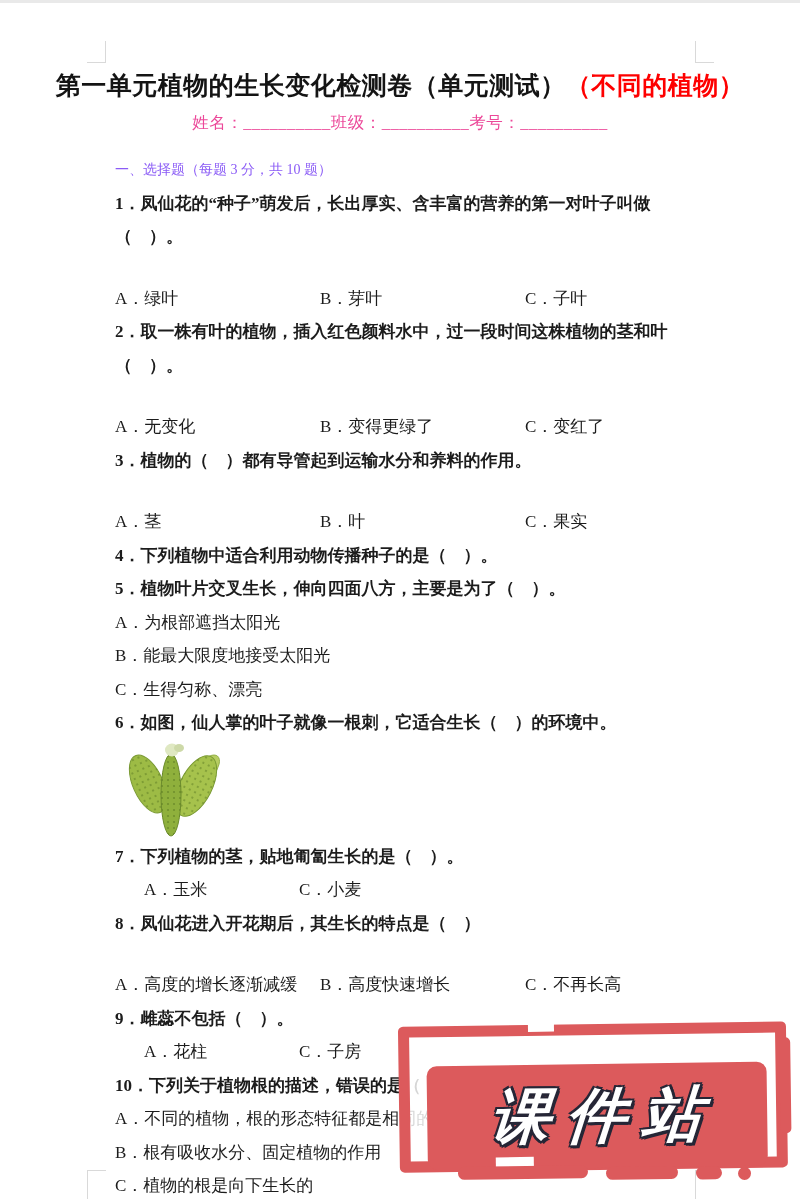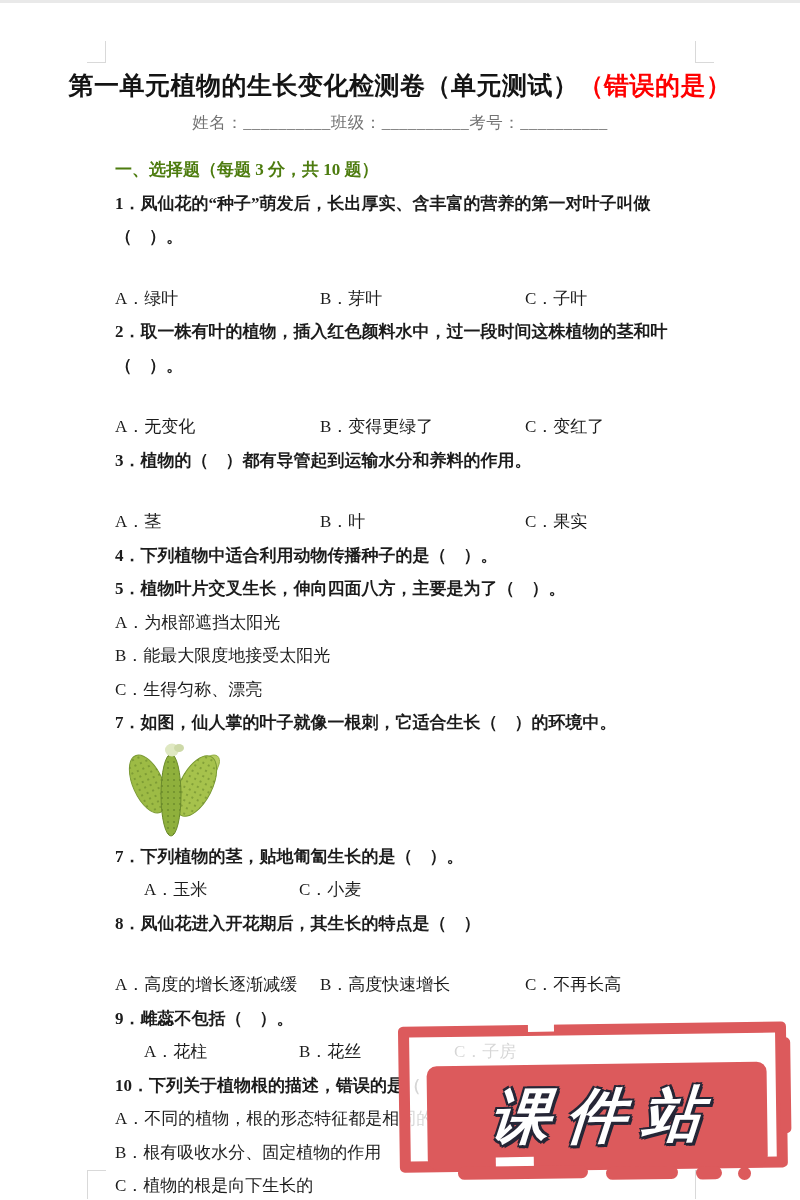--- a/index.html
+++ b/index.html
@@ -16,25 +16,25 @@
   .c-br{left:695px;top:1170px;height:28px;border-left-width:1px;border-top-width:1px;}
 
   .doc-title{
     position:absolute;left:0;top:69px;width:800px;text-align:center;
     font-family:"Liberation Sans","DejaVu Sans",sans-serif;
     font-weight:bold;font-size:25px;letter-spacing:.5px;color:#141414;
   }
   .doc-title .red{color:#fe0000;}
   .name-line{
     position:absolute;left:0;top:112px;width:800px;text-align:center;
-    font-size:16.5px;letter-spacing:.5px;color:#737373;
+    font-size:16.5px;letter-spacing:.5px;color:#ec4899;
   }
 
   .content{position:absolute;left:115px;top:153px;width:586px;font-size:17px;line-height:33.5px;}
-  .section-heading{font-weight:bold;font-size:17px;color:#4d7c0f;}
+  .section-heading{font-weight:normal;font-size:14px;color:#8b5cf6;}
   .stem{white-space:pre-line;font-weight:bold;}
   .opts{display:grid;}
   .opts.wide{grid-template-columns:205px 205px 1fr;margin-top:28px;}
   .opts.narrow{grid-template-columns:155px 155px 1fr;margin-left:29px;}
   .opts.col{display:block;}
   .opts.col span{display:block;}
   .cactus-row{height:100px;position:relative;}
   .cactus-row svg{position:absolute;left:3px;top:2px;}
 
   .stamp{position:absolute;left:399px;top:1018px;width:392px;height:168px;transform:rotate(-0.8deg);}
@@ -69,21 +69,21 @@
 </head>
 <body>
 
 <div class="topbar"></div>
 <div class="corner c-tl"></div>
 <div class="corner c-tr"></div>
 <div class="corner c-bl"></div>
 <div class="corner c-br"></div>
 
 <div class="doc-title">
-  <span>第一单元植物的生长变化检测卷（单元测试）</span><span class="red">（错误的是）</span>
+  <span>第一单元植物的生长变化检测卷（单元测试）</span><span class="red">（不同的植物）</span>
 </div>
 
 <div class="name-line">姓名：__________班级：__________考号：__________</div>
 
 <div class="content">
 
   <div class="section-heading">一、选择题（每题 3 分，共 10 题）</div>
 
   <div>
     <div class="stem">1．凤仙花的“种子”萌发后，长出厚实、含丰富的营养的第一对叶子叫做（　）。</div>
@@ -120,21 +120,21 @@
   <div>
     <div class="stem">5．植物叶片交叉生长，伸向四面八方，主要是为了（　）。</div>
     <div class="opts col">
       <span>A．为根部遮挡太阳光</span>
       <span>B．能最大限度地接受太阳光</span>
       <span>C．生得匀称、漂亮</span>
     </div>
   </div>
 
   <div>
-    <div class="stem">7．如图，仙人掌的叶子就像一根刺，它适合生长（　）的环境中。</div>
+    <div class="stem">6．如图，仙人掌的叶子就像一根刺，它适合生长（　）的环境中。</div>
     <div class="cactus-row">
       <svg width="112" height="98" viewBox="0 0 112 98" xmlns="http://www.w3.org/2000/svg">
         <defs>
           <pattern id="dots" width="6" height="6" patternUnits="userSpaceOnUse">
             <circle cx="2" cy="2" r="1.1" fill="#55741f" opacity="0.55"></circle>
           </pattern>
         </defs>
         <ellipse cx="88" cy="28" rx="9" ry="18" transform="rotate(40 88 28)" fill="#b7cd62" stroke="#8aa83c" stroke-width="0.8"></ellipse>
         <ellipse cx="78" cy="44" rx="16" ry="33" transform="rotate(27 78 44)" fill="#a6c24c" stroke="#7a9a33" stroke-width="1"></ellipse>
         <ellipse cx="78" cy="44" rx="16" ry="33" transform="rotate(27 78 44)" fill="url(#dots)"></ellipse>
@@ -162,21 +162,20 @@
       <span>A．高度的增长逐渐减缓</span>
       <span>B．高度快速增长</span>
       <span>C．不再长高</span>
     </div>
   </div>
 
   <div>
     <div class="stem">9．雌蕊不包括（　）。</div>
     <div class="opts narrow">
       <span>A．花柱</span>
-      <span>B．花丝</span>
       <span>C．子房</span>
     </div>
   </div>
 
   <div>
     <div class="stem">10．下列关于植物根的描述，错误的是（　）。</div>
     <div class="opts col">
       <span>A．不同的植物，根的形态特征都是相同的</span>
       <span>B．根有吸收水分、固定植物的作用</span>
       <span>C．植物的根是向下生长的</span>

